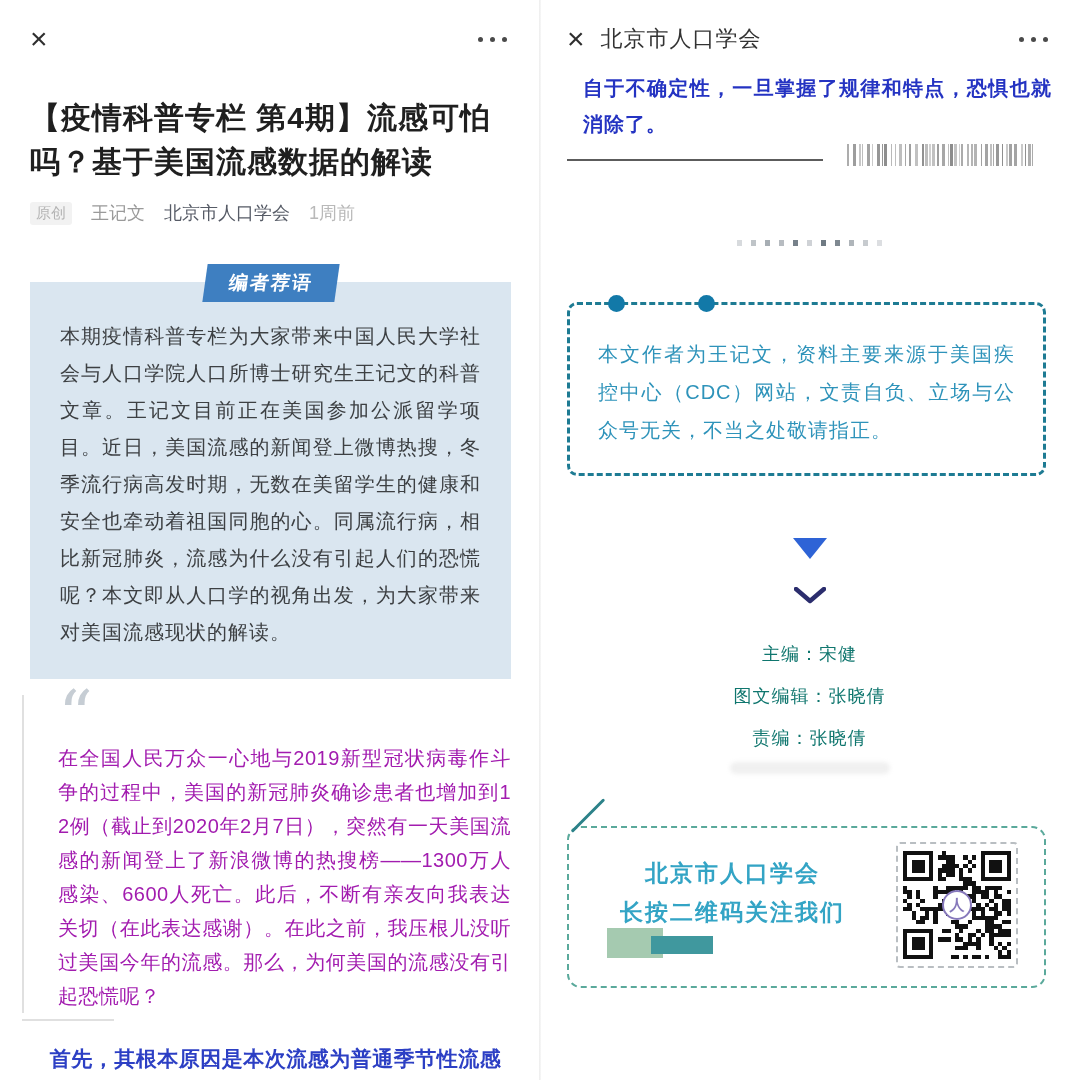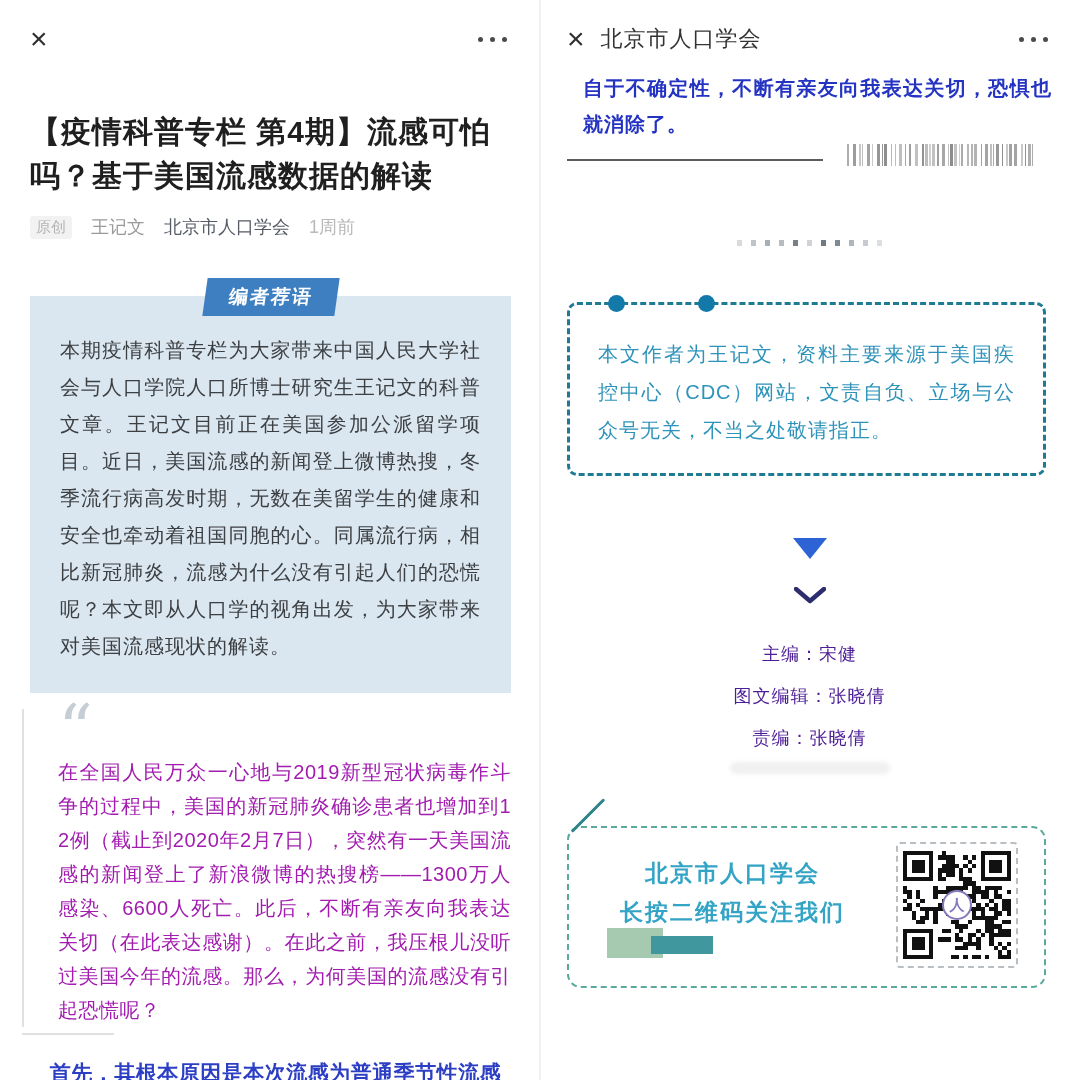--- a/index.html
+++ b/index.html
@@ -13,21 +13,21 @@
   
   .topbar { display:flex; align-items:center; height:30px; }
   .close-x { font-size:30px; line-height:28px; color:#2f2f2f; font-weight:400; cursor:default; }
   .bar-title { font-size:22px; color:#333; margin-left:16px; flex:1; letter-spacing:1px; }
   .spacer { flex:1; }
   .more-dots { display:flex; gap:7px; align-items:center; padding-right:4px; }
   .more-dots i { width:5px; height:5px; border-radius:50%; background:#4a4a4a; display:block; }
 
   
   .page-left { padding:24px 28px 0 30px; }
-  .article-title { margin-top:56px; font-size:30px; line-height:44px; font-weight:700;
+  .article-title { margin-top:42px; font-size:30px; line-height:44px; font-weight:700;
     color:#1f1f1f; letter-spacing:1px; }
   .byline { margin-top:16px; display:flex; align-items:center; gap:19px; height:26px; }
   .byline .tag { background:#f2f2f2; color:#b3b3b3; font-size:15px; padding:2px 6px;
     border-radius:3px; }
   .byline .author { color:#9a9a9a; font-size:18px; }
   .byline .account { color:#565b66; font-size:18px; font-weight:500; }
   .byline .time { color:#b9b9b9; font-size:18px; }
 
   .editor-note { margin-top:56px; position:relative; background:#dae6f0;
     padding:36px 30px 28px; }
@@ -65,21 +65,21 @@
   .author-box .dot1 { left:38px; }
   .author-box .dot2 { left:128px; }
   .author-box p { color:#2e93ba; font-size:20px; line-height:38px; letter-spacing:1px;
     text-align:justify; word-break:break-all; }
 
   .tri { margin:62px auto 0; width:0; height:0; border-left:17px solid transparent;
     border-right:17px solid transparent; border-top:21px solid #2e63d6; }
   .chev { display:block; margin:28px auto 0; }
 
   .credits { margin-top:38px; text-align:center; }
-  .credits p { color:#4c1d95; font-size:18px; letter-spacing:1px; margin-bottom:18px; }
+  .credits p { color:#0f766e; font-size:18px; letter-spacing:1px; margin-bottom:18px; }
   .smudge { margin:-6px auto 0; width:160px; height:12px; border-radius:6px;
     background:rgba(160,160,160,0.16); filter:blur(2px); }
 
   .qr-box { margin-top:52px; margin-right:6px; height:162px; position:relative;
     border:2px dashed #5aa99b; border-radius:14px; display:flex; align-items:flex-start; }
   .corner-slash { position:absolute; top:-14px; left:-4px; width:46px; height:3px;
     background:#2c8289; transform:rotate(-45deg); border-radius:2px; }
   .follow-text { flex:1; text-align:center; margin-top:26px; }
   .follow-text p { color:#33a4c5; font-weight:700; font-size:23px; line-height:39px;
     letter-spacing:2px; }
@@ -139,21 +139,21 @@
     <header class="topbar">
       <span class="close-x">×</span>
       <span class="bar-title">北京市人口学会</span>
       <span class="more-dots">
           <i></i>
           <i></i>
           <i></i>
         </span>
     </header>
 
-    <p class="lead">自于不确定性，不断有亲友向我表达关切，恐惧也就消除了。</p>
+    <p class="lead">自于不确定性，一旦掌握了规律和特点，恐惧也就消除了。</p>
 
     <div class="sig-row">
       <div class="sig-line"></div>
       <svg class="barcode" id="barcode" viewBox="0 0 190 22" preserveAspectRatio="none">
           <rect x="0" y="0" width="2" height="22" fill="#7e7e7e" fill-opacity="0.64"></rect>
           <rect x="6" y="0" width="3" height="22" fill="#7e7e7e" fill-opacity="0.76"></rect>
           <rect x="12" y="0" width="2" height="22" fill="#7e7e7e" fill-opacity="0.43"></rect>
           <rect x="15" y="0" width="1" height="22" fill="#7e7e7e" fill-opacity="0.51"></rect>
           <rect x="20" y="0" width="3" height="22" fill="#7e7e7e" fill-opacity="0.72"></rect>
           <rect x="25" y="0" width="1" height="22" fill="#7e7e7e" fill-opacity="0.41"></rect>

